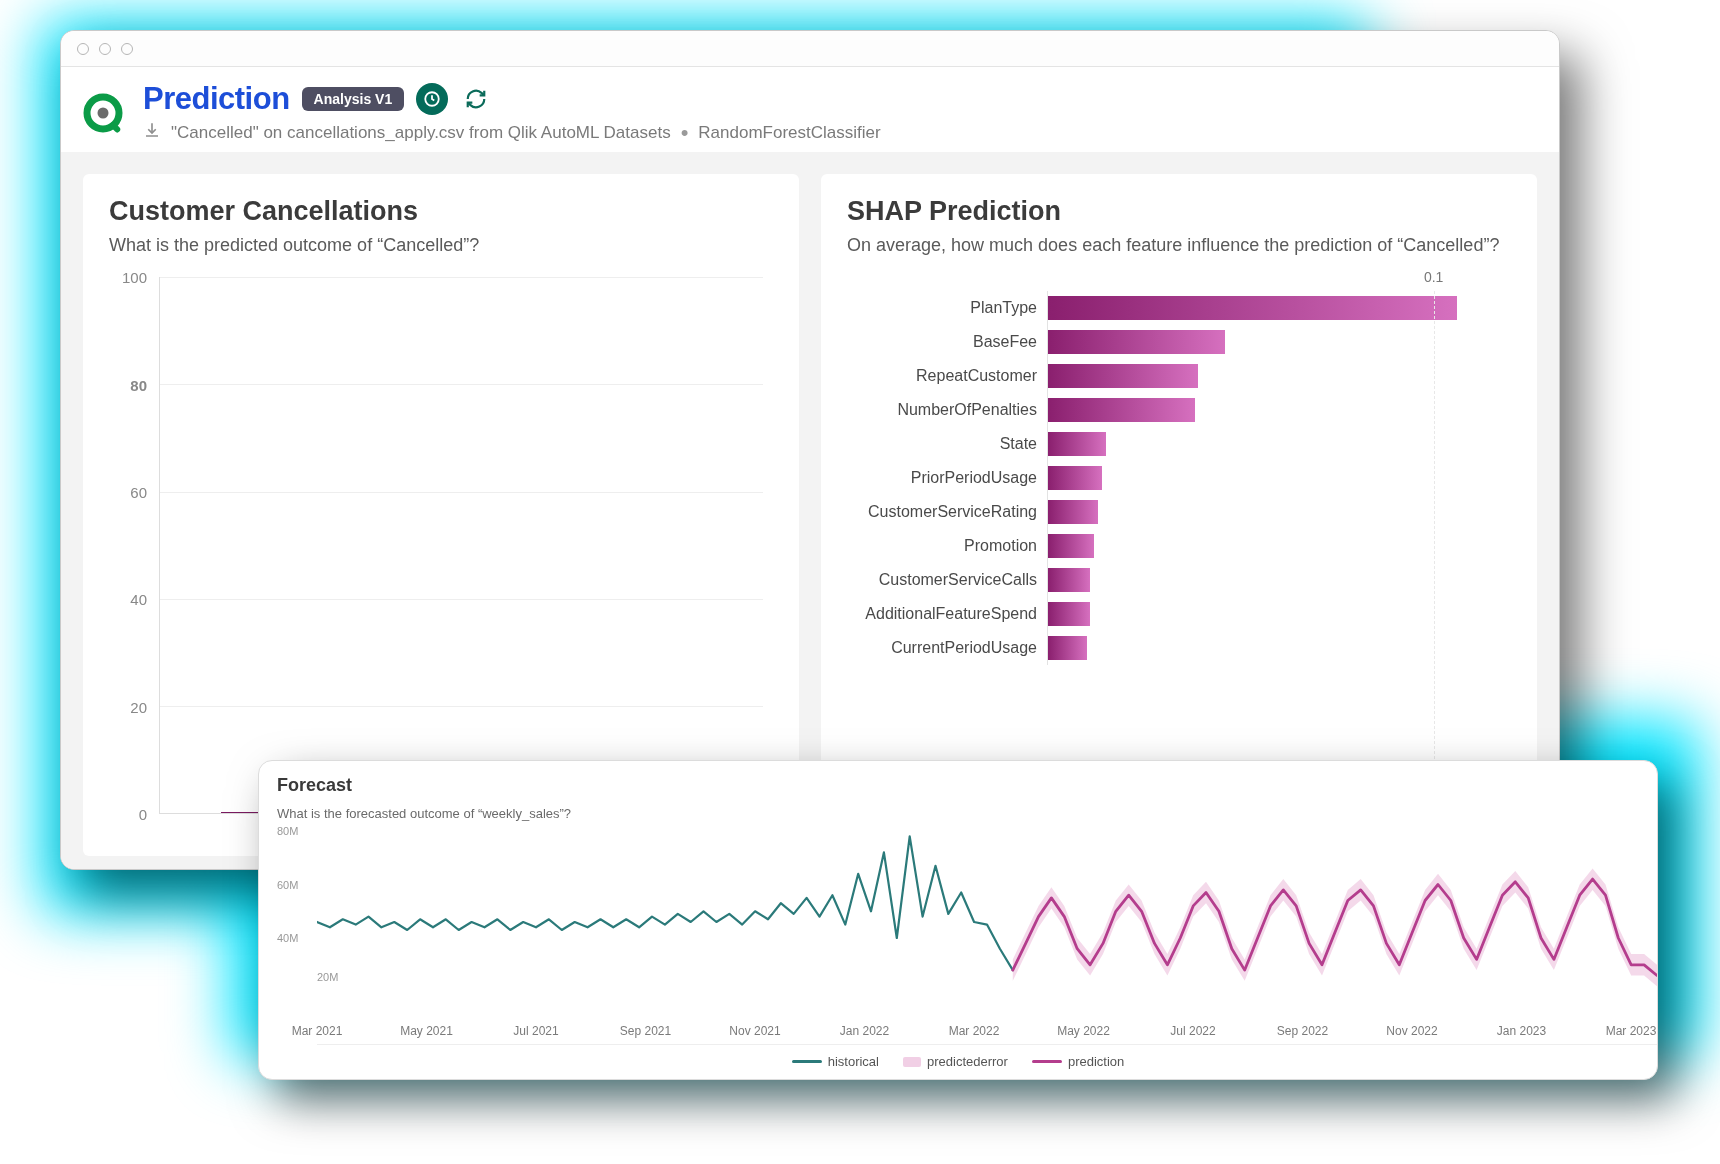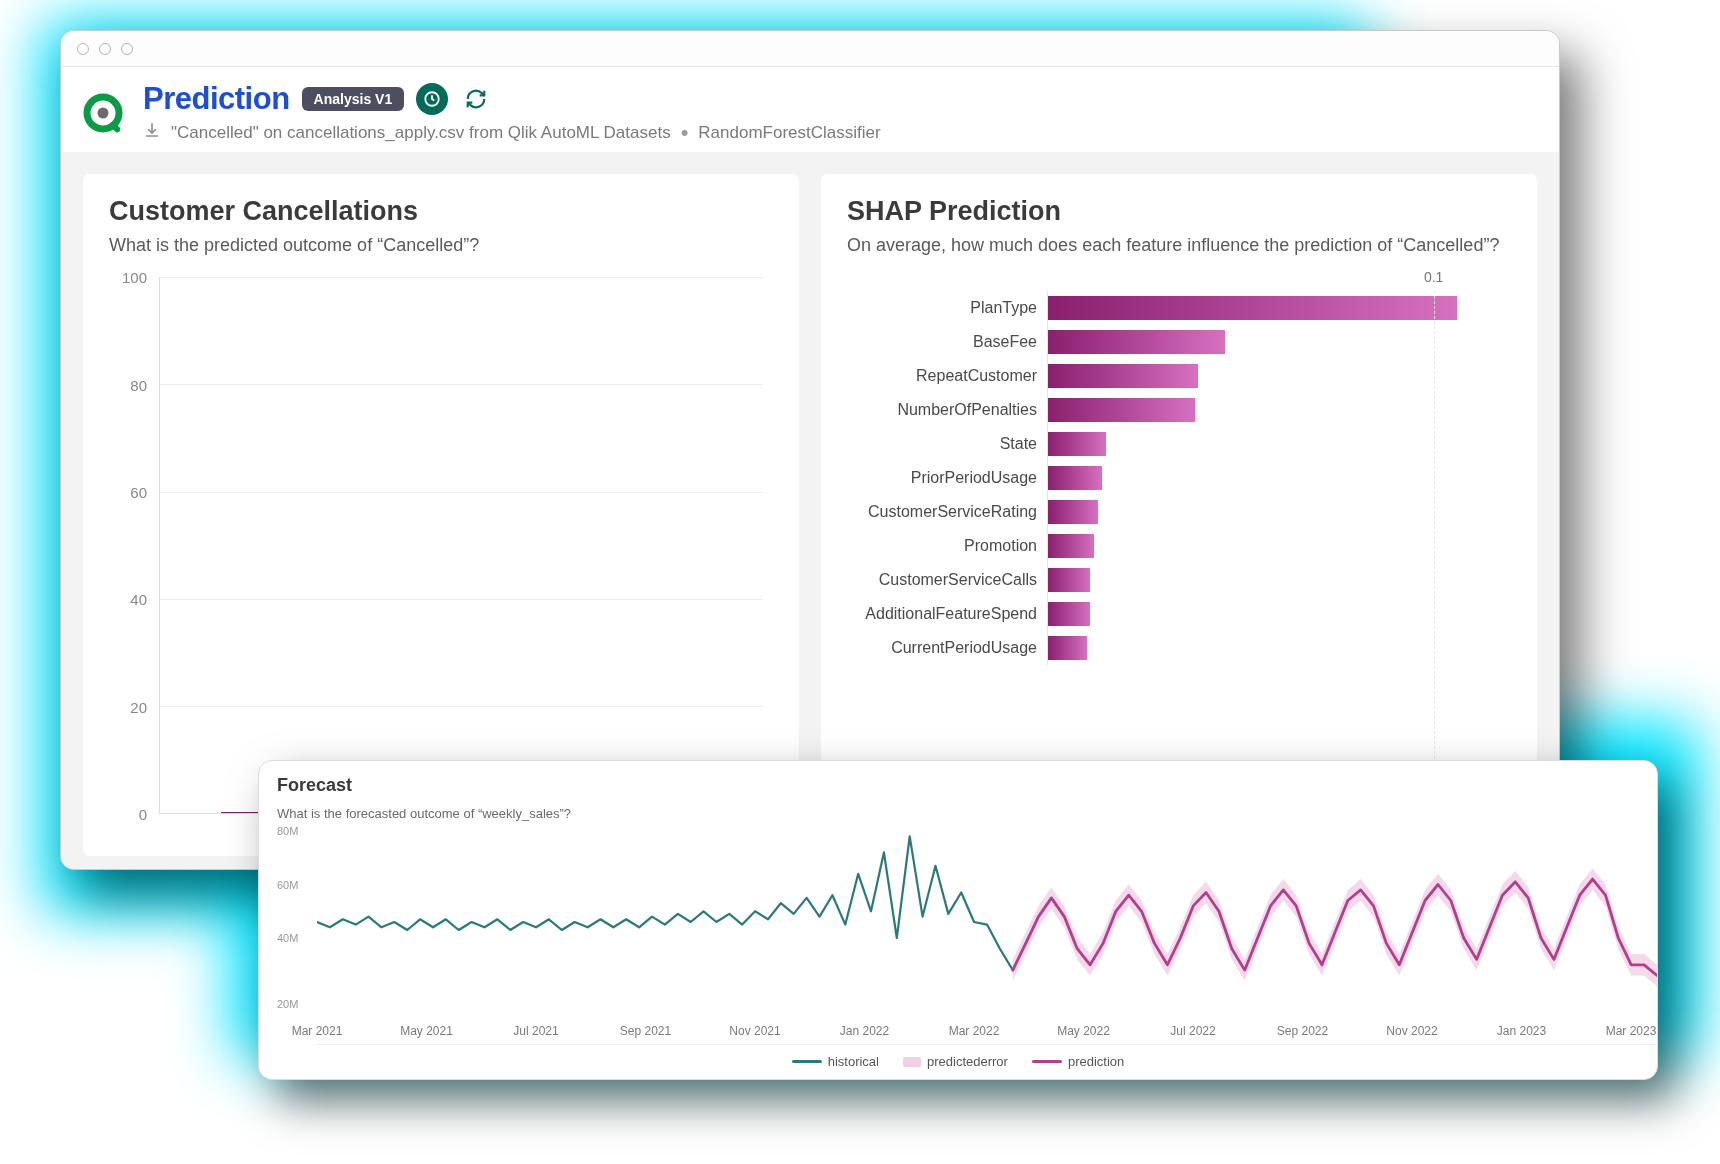--- a/index.html
+++ b/index.html
@@ -211,21 +211,21 @@
 
     <div class="card">
       <div class="card-title">Customer Cancellations</div>
       <div class="card-sub">What is the predicted outcome of “Cancelled”?</div>
       <div class="barchart">
         <div class="bar-y" id="bar-y">
             <span style="top: 100%;">0</span>
             <span style="top: 80%;">20</span>
             <span style="top: 60%;">40</span>
             <span style="top: 40%;">60</span>
-            <span style="top: 20%;">80</span>
+            <span style="top: 20%; font-weight: bold;">80</span>
             <span style="top: 0%;">100</span>
           </div>
         <div class="bar-plot" id="bar-plot">
           <div class="bars" id="bars">
               <div class="barwrap">
                 <div class="barlabel">86%</div>
                 <div class="bar" style="height: 86%;"></div>
               </div>
               <div class="barwrap">
                 <div class="barlabel">14%</div>
@@ -318,21 +318,21 @@
         </div>
     </div>
   </div>
 </div>
 
 <div class="forecast">
   <div class="f-title">Forecast</div>
   <div class="f-sub">What is the forecasted outcome of “weekly_sales”?</div>
   <div class="f-plot">
     <div class="f-y" id="f-y">
-        <span style="top: 177px;">20M</span>
+        <span style="top: 150px; margin-left: 40px;">20M</span>
         <span style="top: 111px;">40M</span>
         <span style="top: 57.5px;">60M</span>
         <span style="top: 4px;">80M</span>
       </div>
     <div class="f-area" id="f-area" style="width: 1340px; height: 214px;"><svg width="1340" height="214" viewBox="0 0 1340 214">
           <path d="M695.8 128.4 L708.7 101.6 L721.5 74.9 L734.4 56.2 L747.3 74.9 L760.2 107.0 L773.1 123.0 L786.0 101.6 L798.8 69.5 L811.7 53.5 L824.6 69.5 L837.5 101.6 L850.4 123.0 L863.3 96.3 L876.2 64.2 L889.0 50.8 L901.9 69.5 L914.8 107.0 L927.7 128.4 L940.6 96.3 L953.5 64.2 L966.3 48.1 L979.2 64.2 L992.1 101.6 L1005.0 123.0 L1017.9 91.0 L1030.8 58.9 L1043.7 48.1 L1056.5 64.2 L1069.4 101.6 L1082.3 123.0 L1095.2 91.0 L1108.1 58.9 L1121.0 42.8 L1133.8 58.9 L1146.7 96.3 L1159.6 117.7 L1172.5 85.6 L1185.4 53.5 L1198.3 40.1 L1211.2 56.2 L1224.0 96.3 L1236.9 117.7 L1249.8 85.6 L1262.7 53.5 L1275.6 37.5 L1288.5 53.5 L1301.3 96.3 L1314.2 123.0 L1327.1 123.0 L1340.0 133.8 L1340.0 155.2 L1327.1 144.5 L1314.2 144.5 L1301.3 117.7 L1288.5 74.9 L1275.6 58.9 L1262.7 74.9 L1249.8 107.0 L1236.9 139.1 L1224.0 117.7 L1211.2 77.6 L1198.3 61.5 L1185.4 74.9 L1172.5 107.0 L1159.6 139.1 L1146.7 117.7 L1133.8 80.3 L1121.0 64.2 L1108.1 80.3 L1095.2 112.4 L1082.3 144.5 L1069.4 123.0 L1056.5 85.6 L1043.7 69.5 L1030.8 80.3 L1017.9 112.4 L1005.0 144.5 L992.1 123.0 L979.2 85.6 L966.3 69.5 L953.5 85.6 L940.6 117.7 L927.7 149.8 L914.8 128.4 L901.9 91.0 L889.0 72.2 L876.2 85.6 L863.3 117.7 L850.4 144.5 L837.5 123.0 L824.6 91.0 L811.7 74.9 L798.8 91.0 L786.0 123.0 L773.1 144.5 L760.2 128.4 L747.3 96.3 L734.4 77.6 L721.5 96.3 L708.7 123.0 L695.8 149.8 Z" fill="#f1cfe5" opacity="0.8"></path>
           <path d="M0.0 91.0 L12.9 96.3 L25.8 88.3 L38.7 93.6 L51.5 85.6 L64.4 96.3 L77.3 91.0 L90.2 99.0 L103.1 88.3 L116.0 96.3 L128.8 88.3 L141.7 99.0 L154.6 91.0 L167.5 96.3 L180.4 88.3 L193.3 99.0 L206.2 91.0 L219.0 96.3 L231.9 88.3 L244.8 99.0 L257.7 91.0 L270.6 96.3 L283.5 88.3 L296.3 96.3 L309.2 88.3 L322.1 96.3 L335.0 85.6 L347.9 93.6 L360.8 82.9 L373.7 91.0 L386.5 80.3 L399.4 91.0 L412.3 82.9 L425.2 93.6 L438.1 80.3 L451.0 88.3 L463.8 72.2 L476.7 82.9 L489.6 66.9 L502.5 85.6 L515.4 64.2 L528.3 93.6 L541.2 42.8 L554.0 80.3 L566.9 21.4 L579.8 107.0 L592.7 5.4 L605.6 85.6 L618.5 34.8 L631.3 82.9 L644.2 61.5 L657.1 91.0 L670.0 93.6 L682.9 117.7 L695.8 139.1 " fill="none" stroke="#2b7a7a" stroke-width="2.2" stroke-linejoin="round" stroke-linecap="round"></path>
           <path d="M695.8 139.1 L708.7 112.4 L721.5 85.6 L734.4 66.9 L747.3 85.6 L760.2 117.7 L773.1 133.8 L786.0 112.4 L798.8 80.3 L811.7 64.2 L824.6 80.3 L837.5 112.4 L850.4 133.8 L863.3 107.0 L876.2 74.9 L889.0 61.5 L901.9 80.3 L914.8 117.7 L927.7 139.1 L940.6 107.0 L953.5 74.9 L966.3 58.9 L979.2 74.9 L992.1 112.4 L1005.0 133.8 L1017.9 101.6 L1030.8 69.5 L1043.7 58.9 L1056.5 74.9 L1069.4 112.4 L1082.3 133.8 L1095.2 101.6 L1108.1 69.5 L1121.0 53.5 L1133.8 69.5 L1146.7 107.0 L1159.6 128.4 L1172.5 96.3 L1185.4 64.2 L1198.3 50.8 L1211.2 66.9 L1224.0 107.0 L1236.9 128.4 L1249.8 96.3 L1262.7 64.2 L1275.6 48.1 L1288.5 64.2 L1301.3 107.0 L1314.2 133.8 L1327.1 133.8 L1340.0 144.5 " fill="none" stroke="#b43d8d" stroke-width="2.8" stroke-linejoin="round" stroke-linecap="round"></path>
           <line x1="0" x2="1340" y1="214" y2="214" stroke="#ddd"></line>
         </svg></div>

